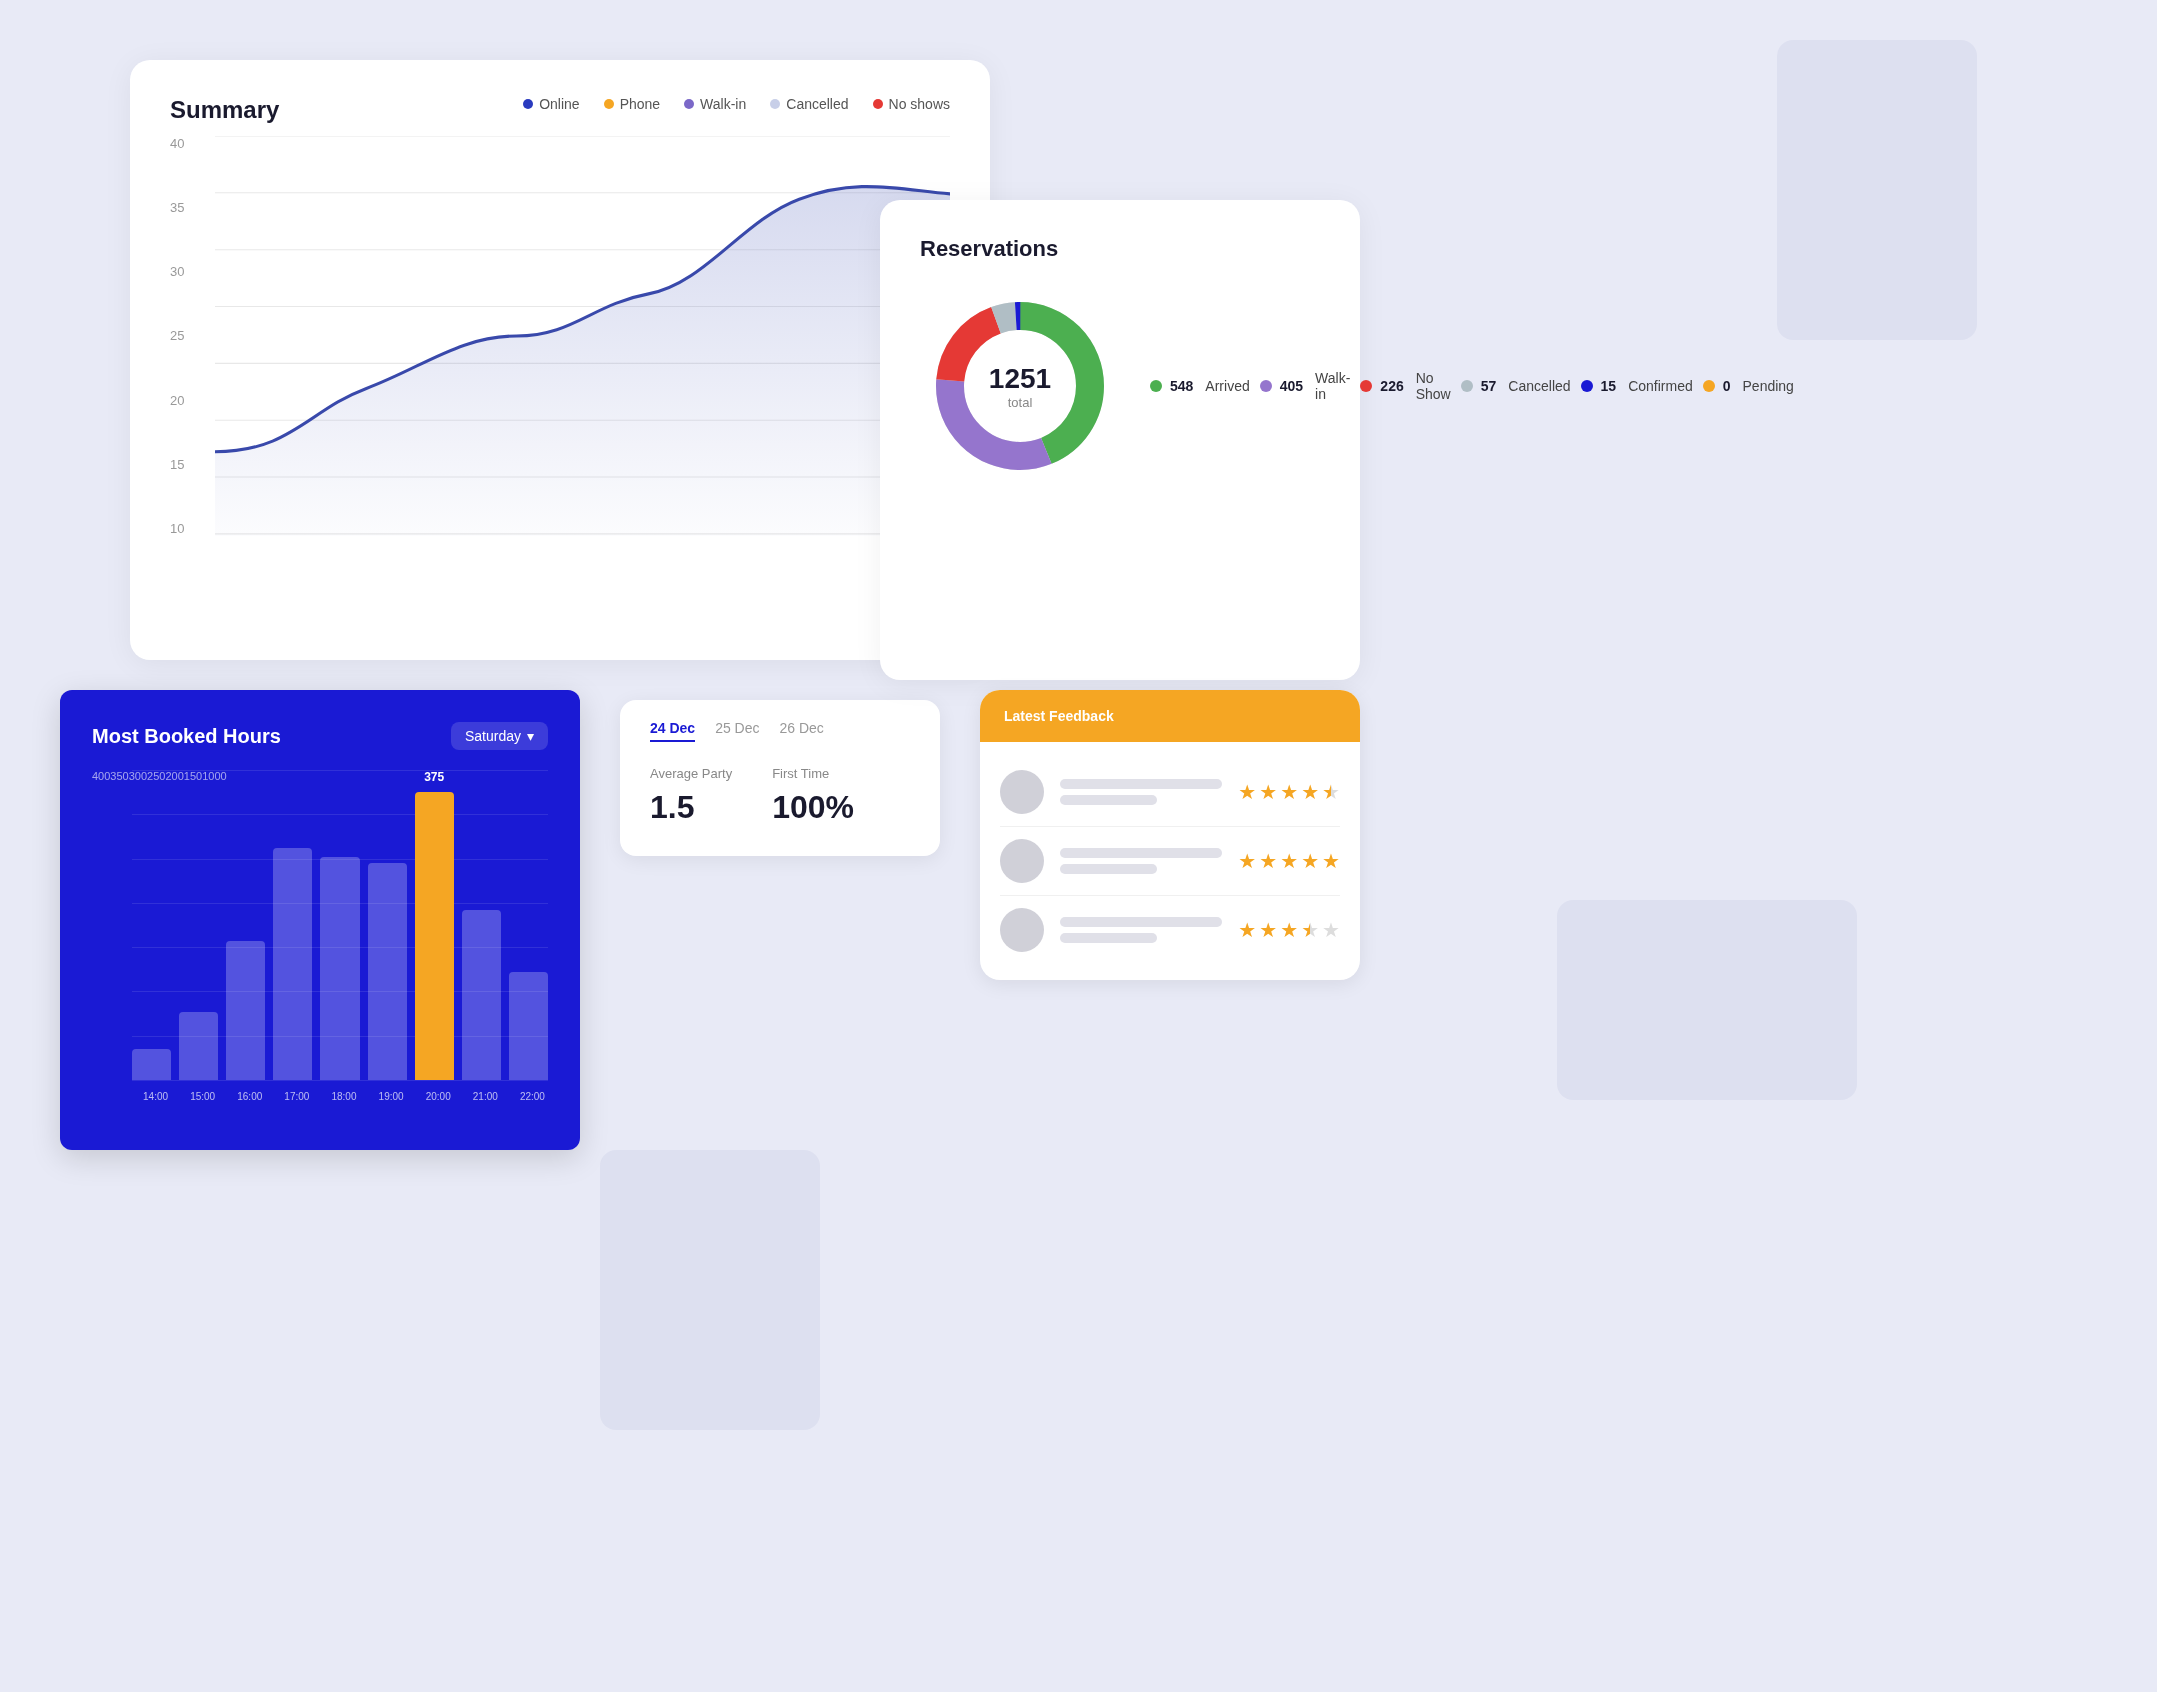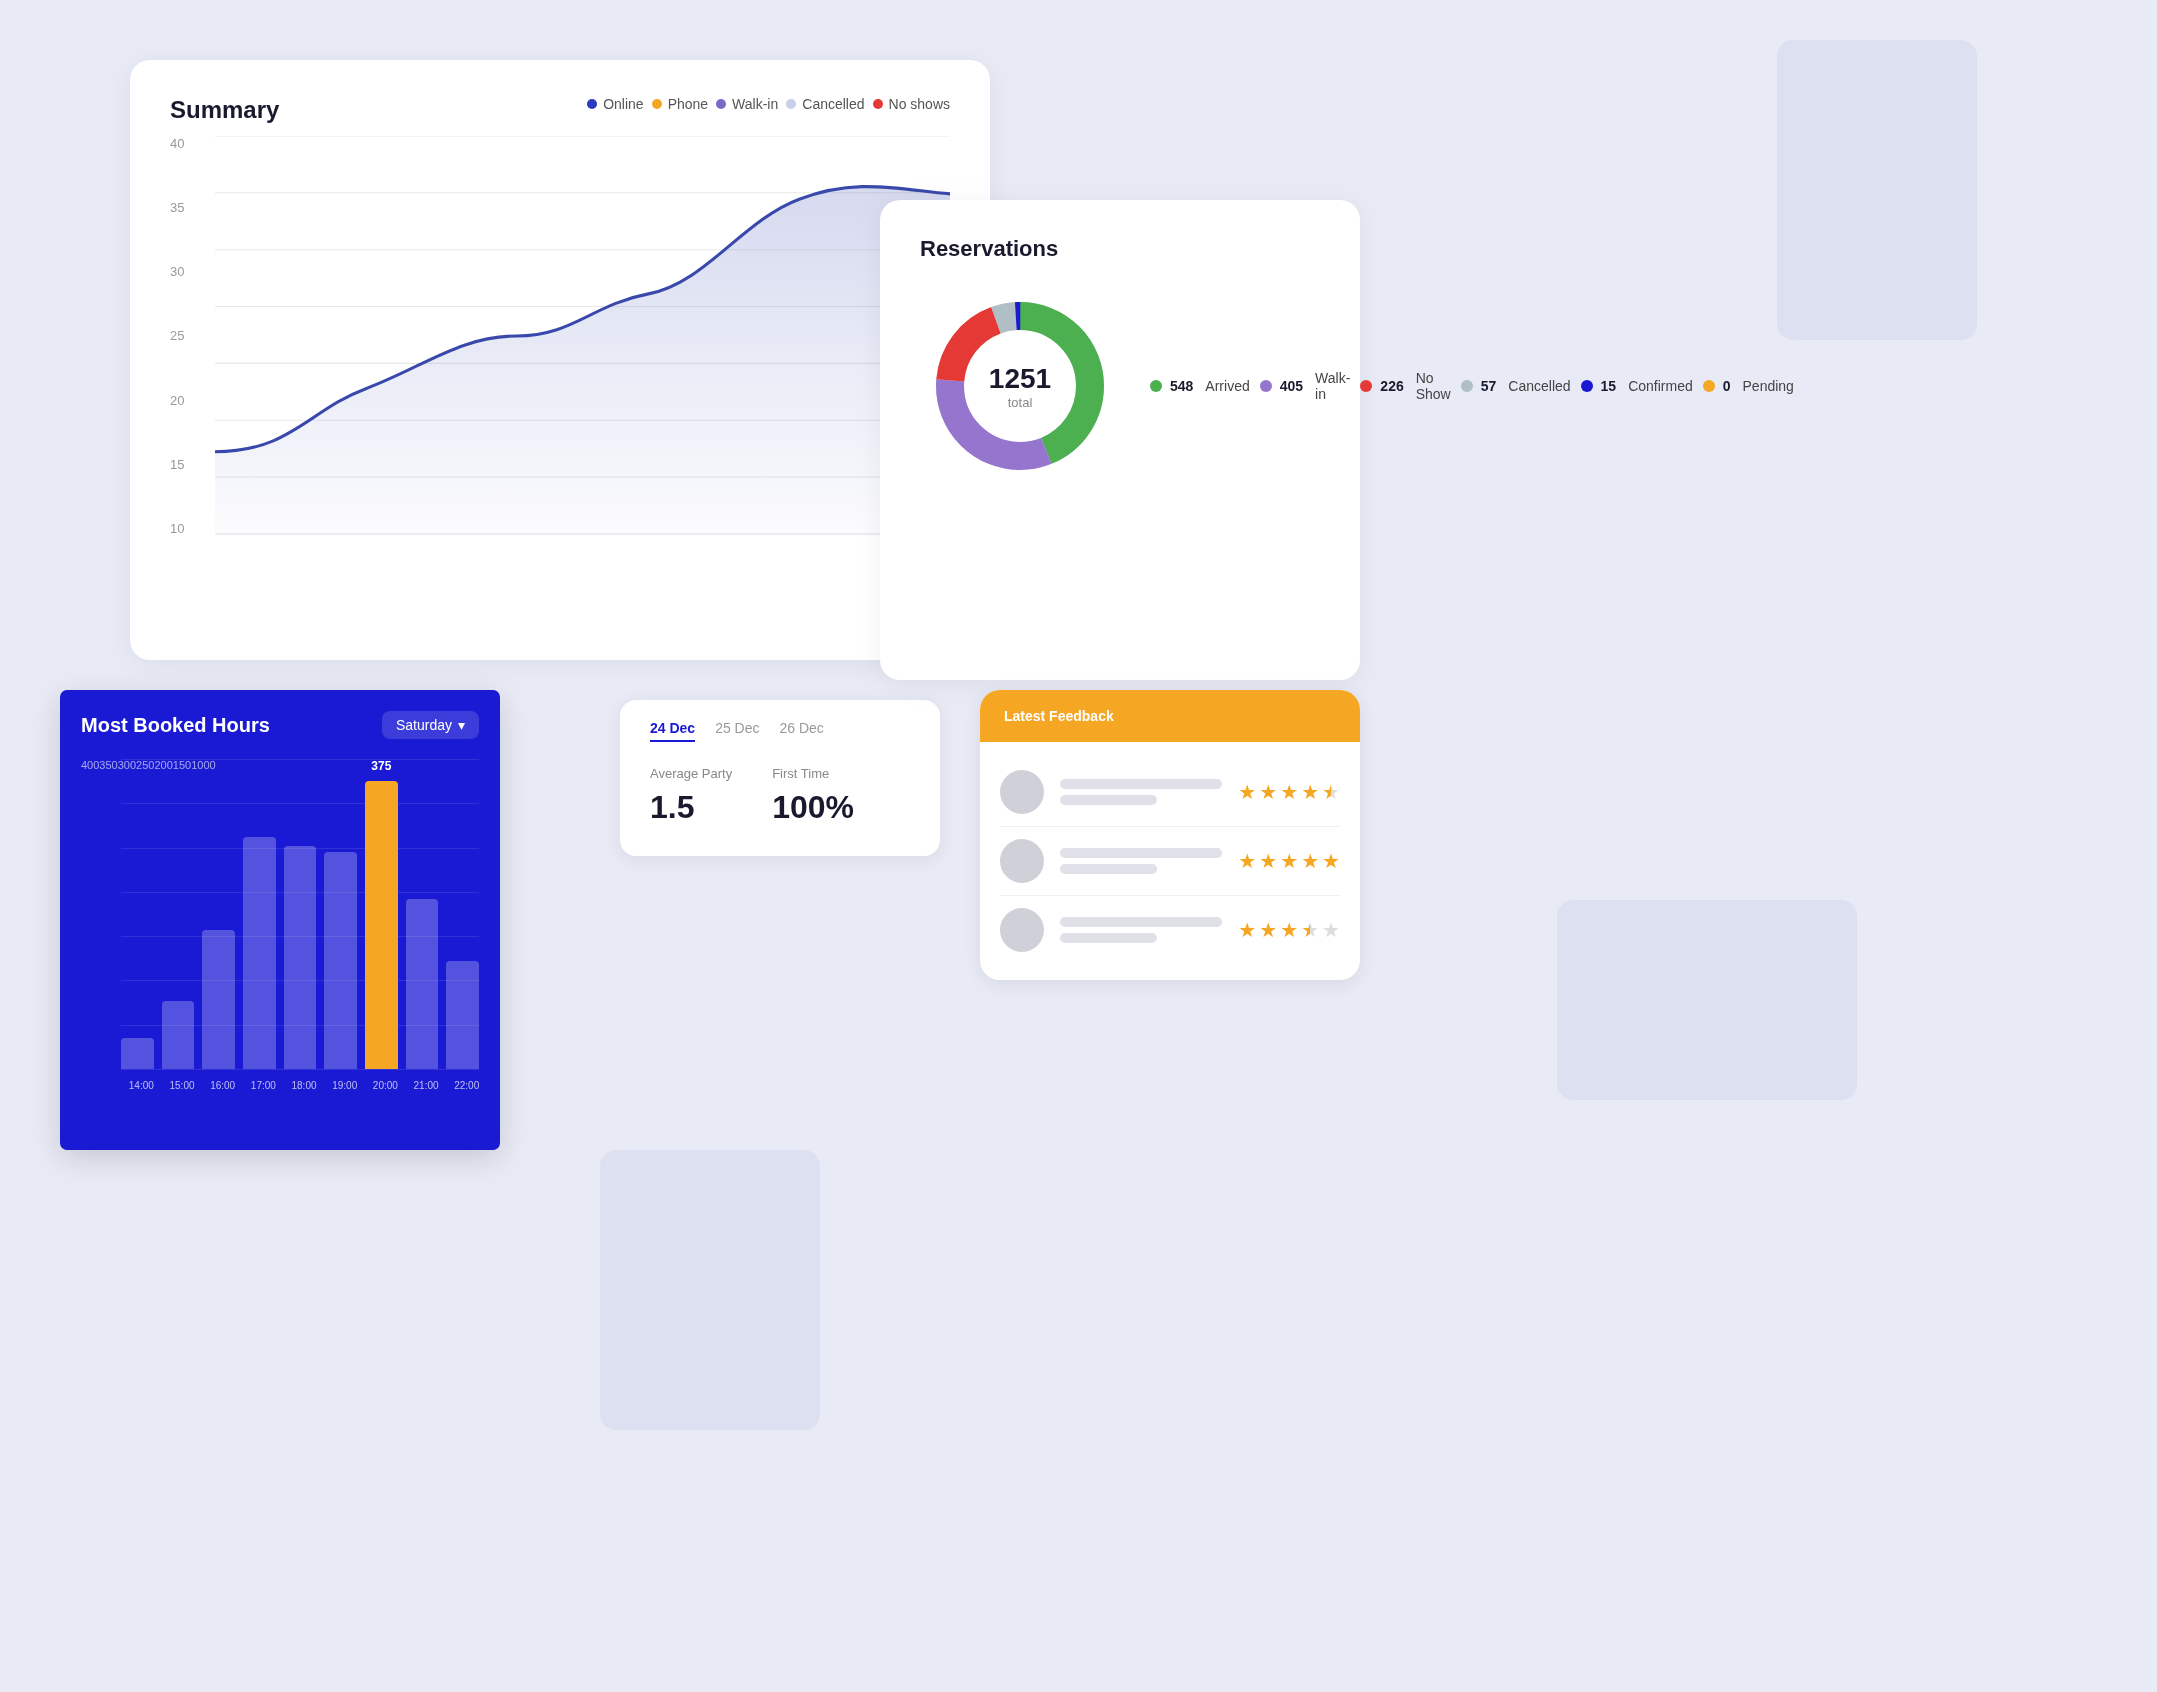--- a/index.html
+++ b/index.html
@@ -54,21 +54,21 @@
       box-shadow: 0 4px 30px rgba(0,0,0,0.06);
     }
     .summary-title {
       font-size: 24px;
       font-weight: 600;
       color: #1a1a2e;
       margin-bottom: 8px;
     }
     .legend {
       display: flex;
-      gap: 8px;
+      gap: 24px;
       justify-content: center;
       margin-bottom: 20px;
     }
     .legend-item {
       display: flex;
       align-items: center;
       gap: 6px;
       font-size: 14px;
       color: #555;
     }
@@ -171,25 +171,25 @@
       font-weight: 700;
       color: #1a1a2e;
       margin-right: 4px;
     }
 
     
     .booked-card {
       position: absolute;
       top: 690px;
       left: 60px;
-      width: 440px;
+      width: 520px;
       height: 460px;
       background: #1a1ad4;
-      border-radius: 7px;
-      padding: 21px;
+      border-radius: 12px;
+      padding: 32px;
       box-shadow: 0 8px 30px rgba(0,0,0,0.15);
       z-index: 10;
     }
     .booked-header {
       display: flex;
       justify-content: space-between;
       align-items: center;
       margin-bottom: 20px;
     }
     .booked-title {

